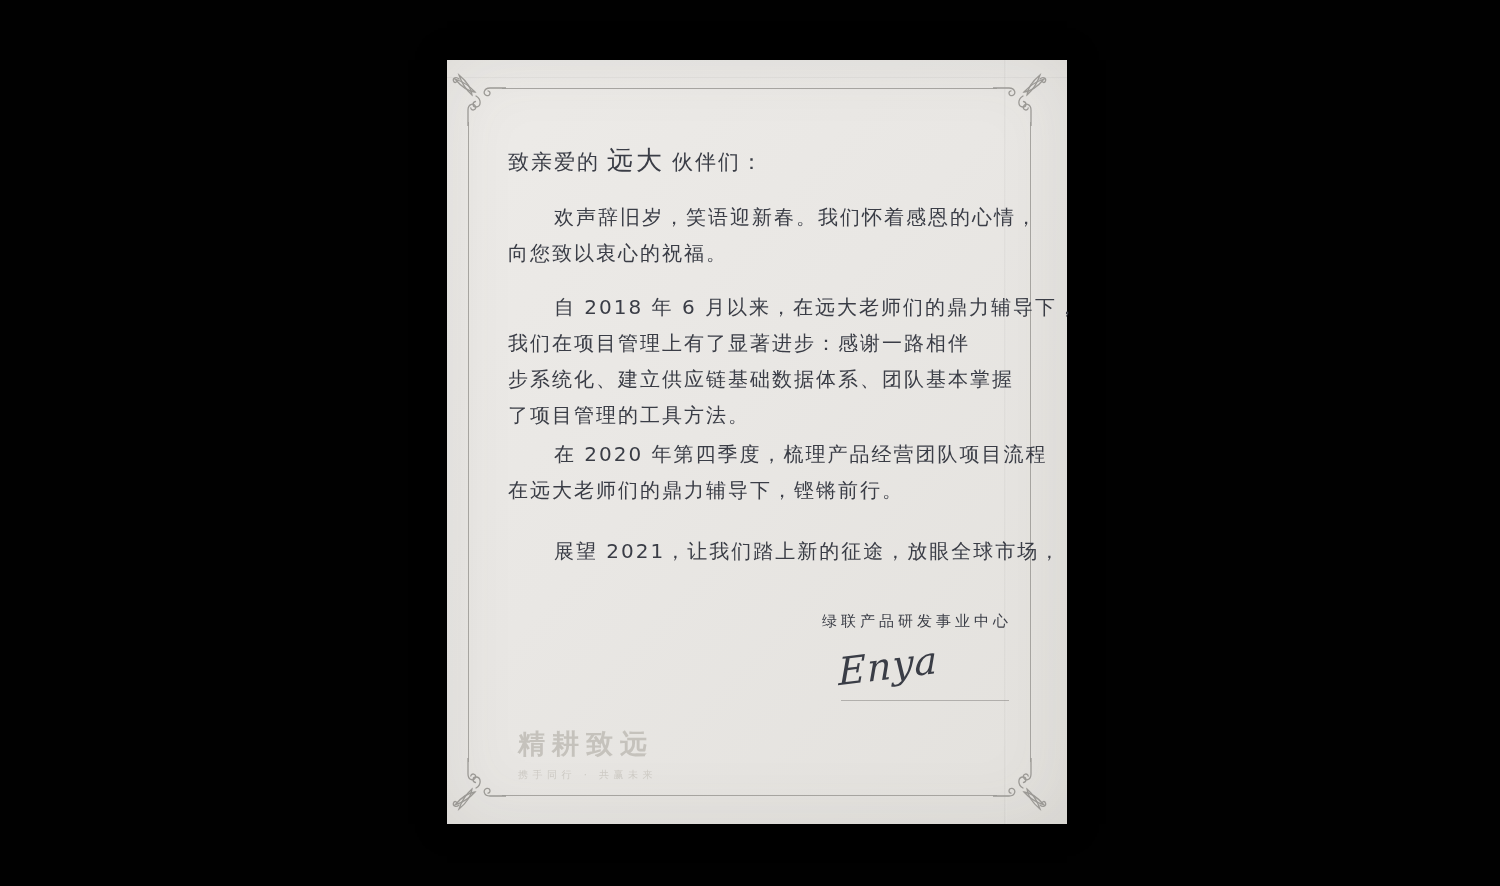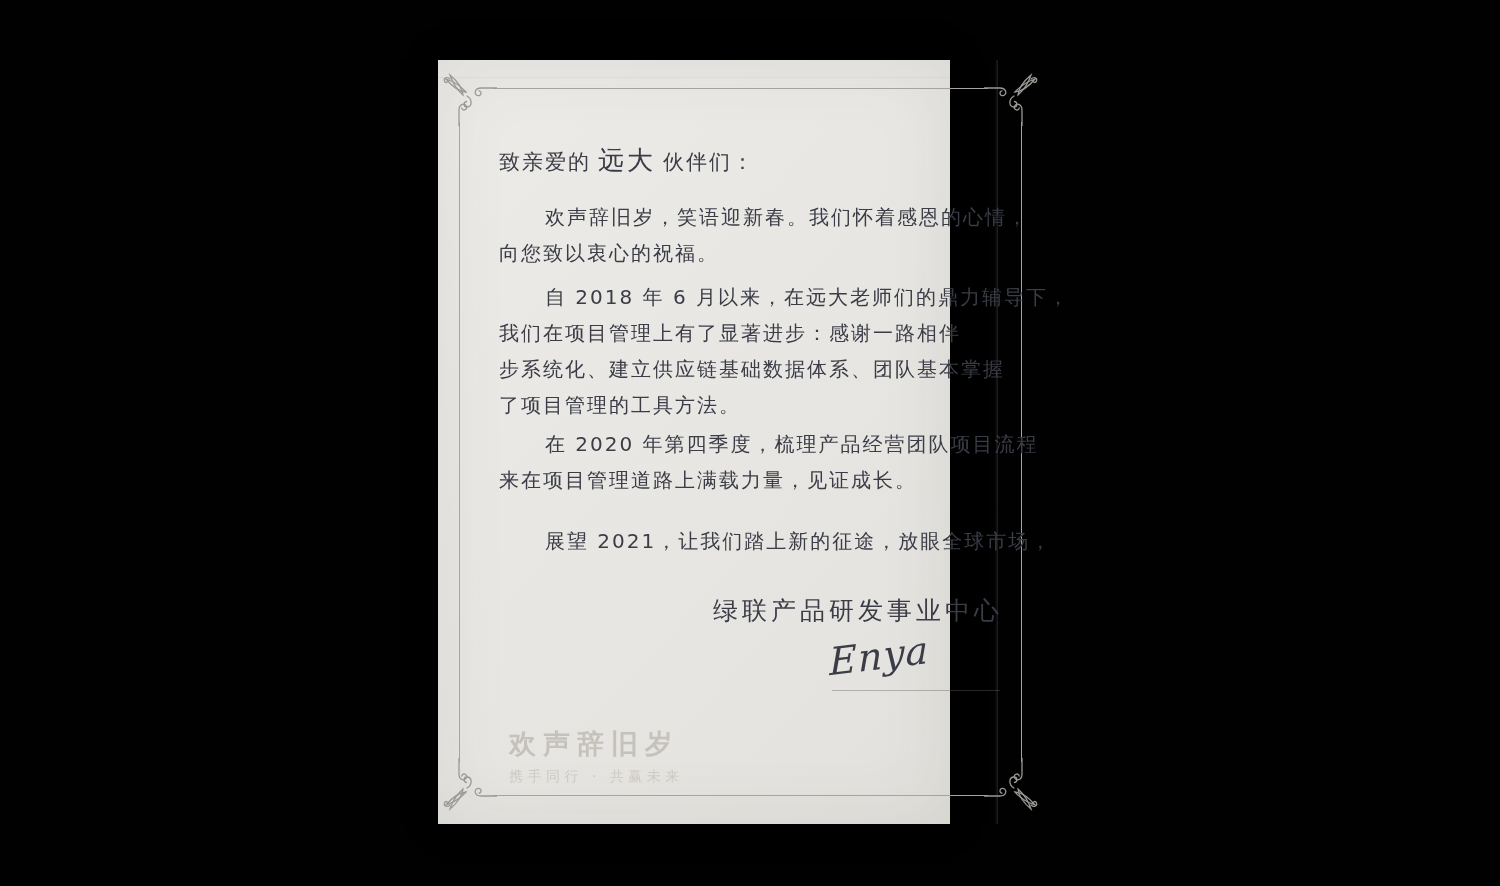--- a/index.html
+++ b/index.html
@@ -10,23 +10,23 @@
   }
   .stage {
     position: relative;
     width: 1500px;
     height: 886px;
     background: #010101;
   }
   
   .paper {
     position: absolute;
-    left: 438px;
+    left: 447px;
     top: 60px;
-    width: 512px;
+    width: 620px;
     height: 764px;
     background: linear-gradient(133deg, #edebe8 0%, #e9e7e4 45%, #e3e1dd 100%);
     box-shadow: inset 0 0 70px rgba(80, 76, 70, 0.10), 0 0 26px rgba(0,0,0,0.55);
   }
   .crease-h {
     position: absolute;
     left: 0; right: 0; top: 17px;
     height: 2px;
     background: linear-gradient(to bottom, rgba(0,0,0,0.05), rgba(255,255,255,0.10));
   }
@@ -62,30 +62,30 @@
     line-height: 36px;
     letter-spacing: 2px;
   }
   .greeting { font-size: 21px; white-space: nowrap; }
   .recipient {
     font-size: 26px;
     letter-spacing: 3px;
     margin: 0 7px;
   }
   .para.p1 { margin-top: 19px; font-family: Liberation Serif, serif; }
-  .para.p2 { margin-top: 8px; }
+  .para.p2 { margin-top: 18px; }
   .para.p3 { margin-top: 3px; }
   .para.p4 { margin-top: 25px; }
   .line { white-space: nowrap; }
   .line.indent { padding-left: 46px; }
   .org-line {
     margin-top: 34px;
     text-align: right;
     padding-right: 18px;
-    font-size: 25px;
+    font-size: 15px;
     letter-spacing: 4px;
     white-space: nowrap;
   }
   .sig-block {
     position: relative;
     margin-top: 2px;
     height: 64px;
     text-align: right;
   }
   .sig-name {
@@ -112,21 +112,21 @@
   }
   .wm-title {
     font-size: 27px;
     font-weight: bold;
     color: #c5c2bc;
     letter-spacing: 7px;
     white-space: nowrap;
   }
   .wm-sub {
     margin-top: 6px;
-    font-size: 14px;
+    font-size: 10px;
     color: #cdcac4;
     letter-spacing: 4.5px;
     white-space: nowrap;
   }
 </style>
 </head>
 <body>
 
 <div class="stage">
   <div class="paper">
@@ -195,35 +195,35 @@
 
       <div class="para p2">
         <div class="line indent">自 2018 年 6 月以来，在远大老师们的鼎力辅导下，</div>
         <div class="line">我们在项目管理上有了显著进步：感谢一路相伴</div>
         <div class="line">步系统化、建立供应链基础数据体系、团队基本掌握</div>
         <div class="line">了项目管理的工具方法。</div>
       </div>
 
       <div class="para p3">
         <div class="line indent">在 2020 年第四季度，梳理产品经营团队项目流程</div>
-        <div class="line">来在项目管理道路上满载力量，见证成长。</div>
+        <div class="line">在远大老师们的鼎力辅导下，铿锵前行。</div>
       </div>
 
       <div class="para p4">
         <div class="line indent">展望 2021，让我们踏上新的征途，放眼全球市场，</div>
       </div>
 
       <div class="org-line">绿联产品研发事业中心</div>
 
       <div class="sig-block">
         <span class="sig-name">Enya</span>
         <div class="sig-underline"></div>
       </div>
 
     </div>
 
     <div class="watermark">
-      <div class="wm-title">欢声辞旧岁</div>
+      <div class="wm-title">精耕致远</div>
       <div class="wm-sub">携手同行 · 共赢未来</div>
     </div>
 
   </div>
 </div>
 
 </body></html>

